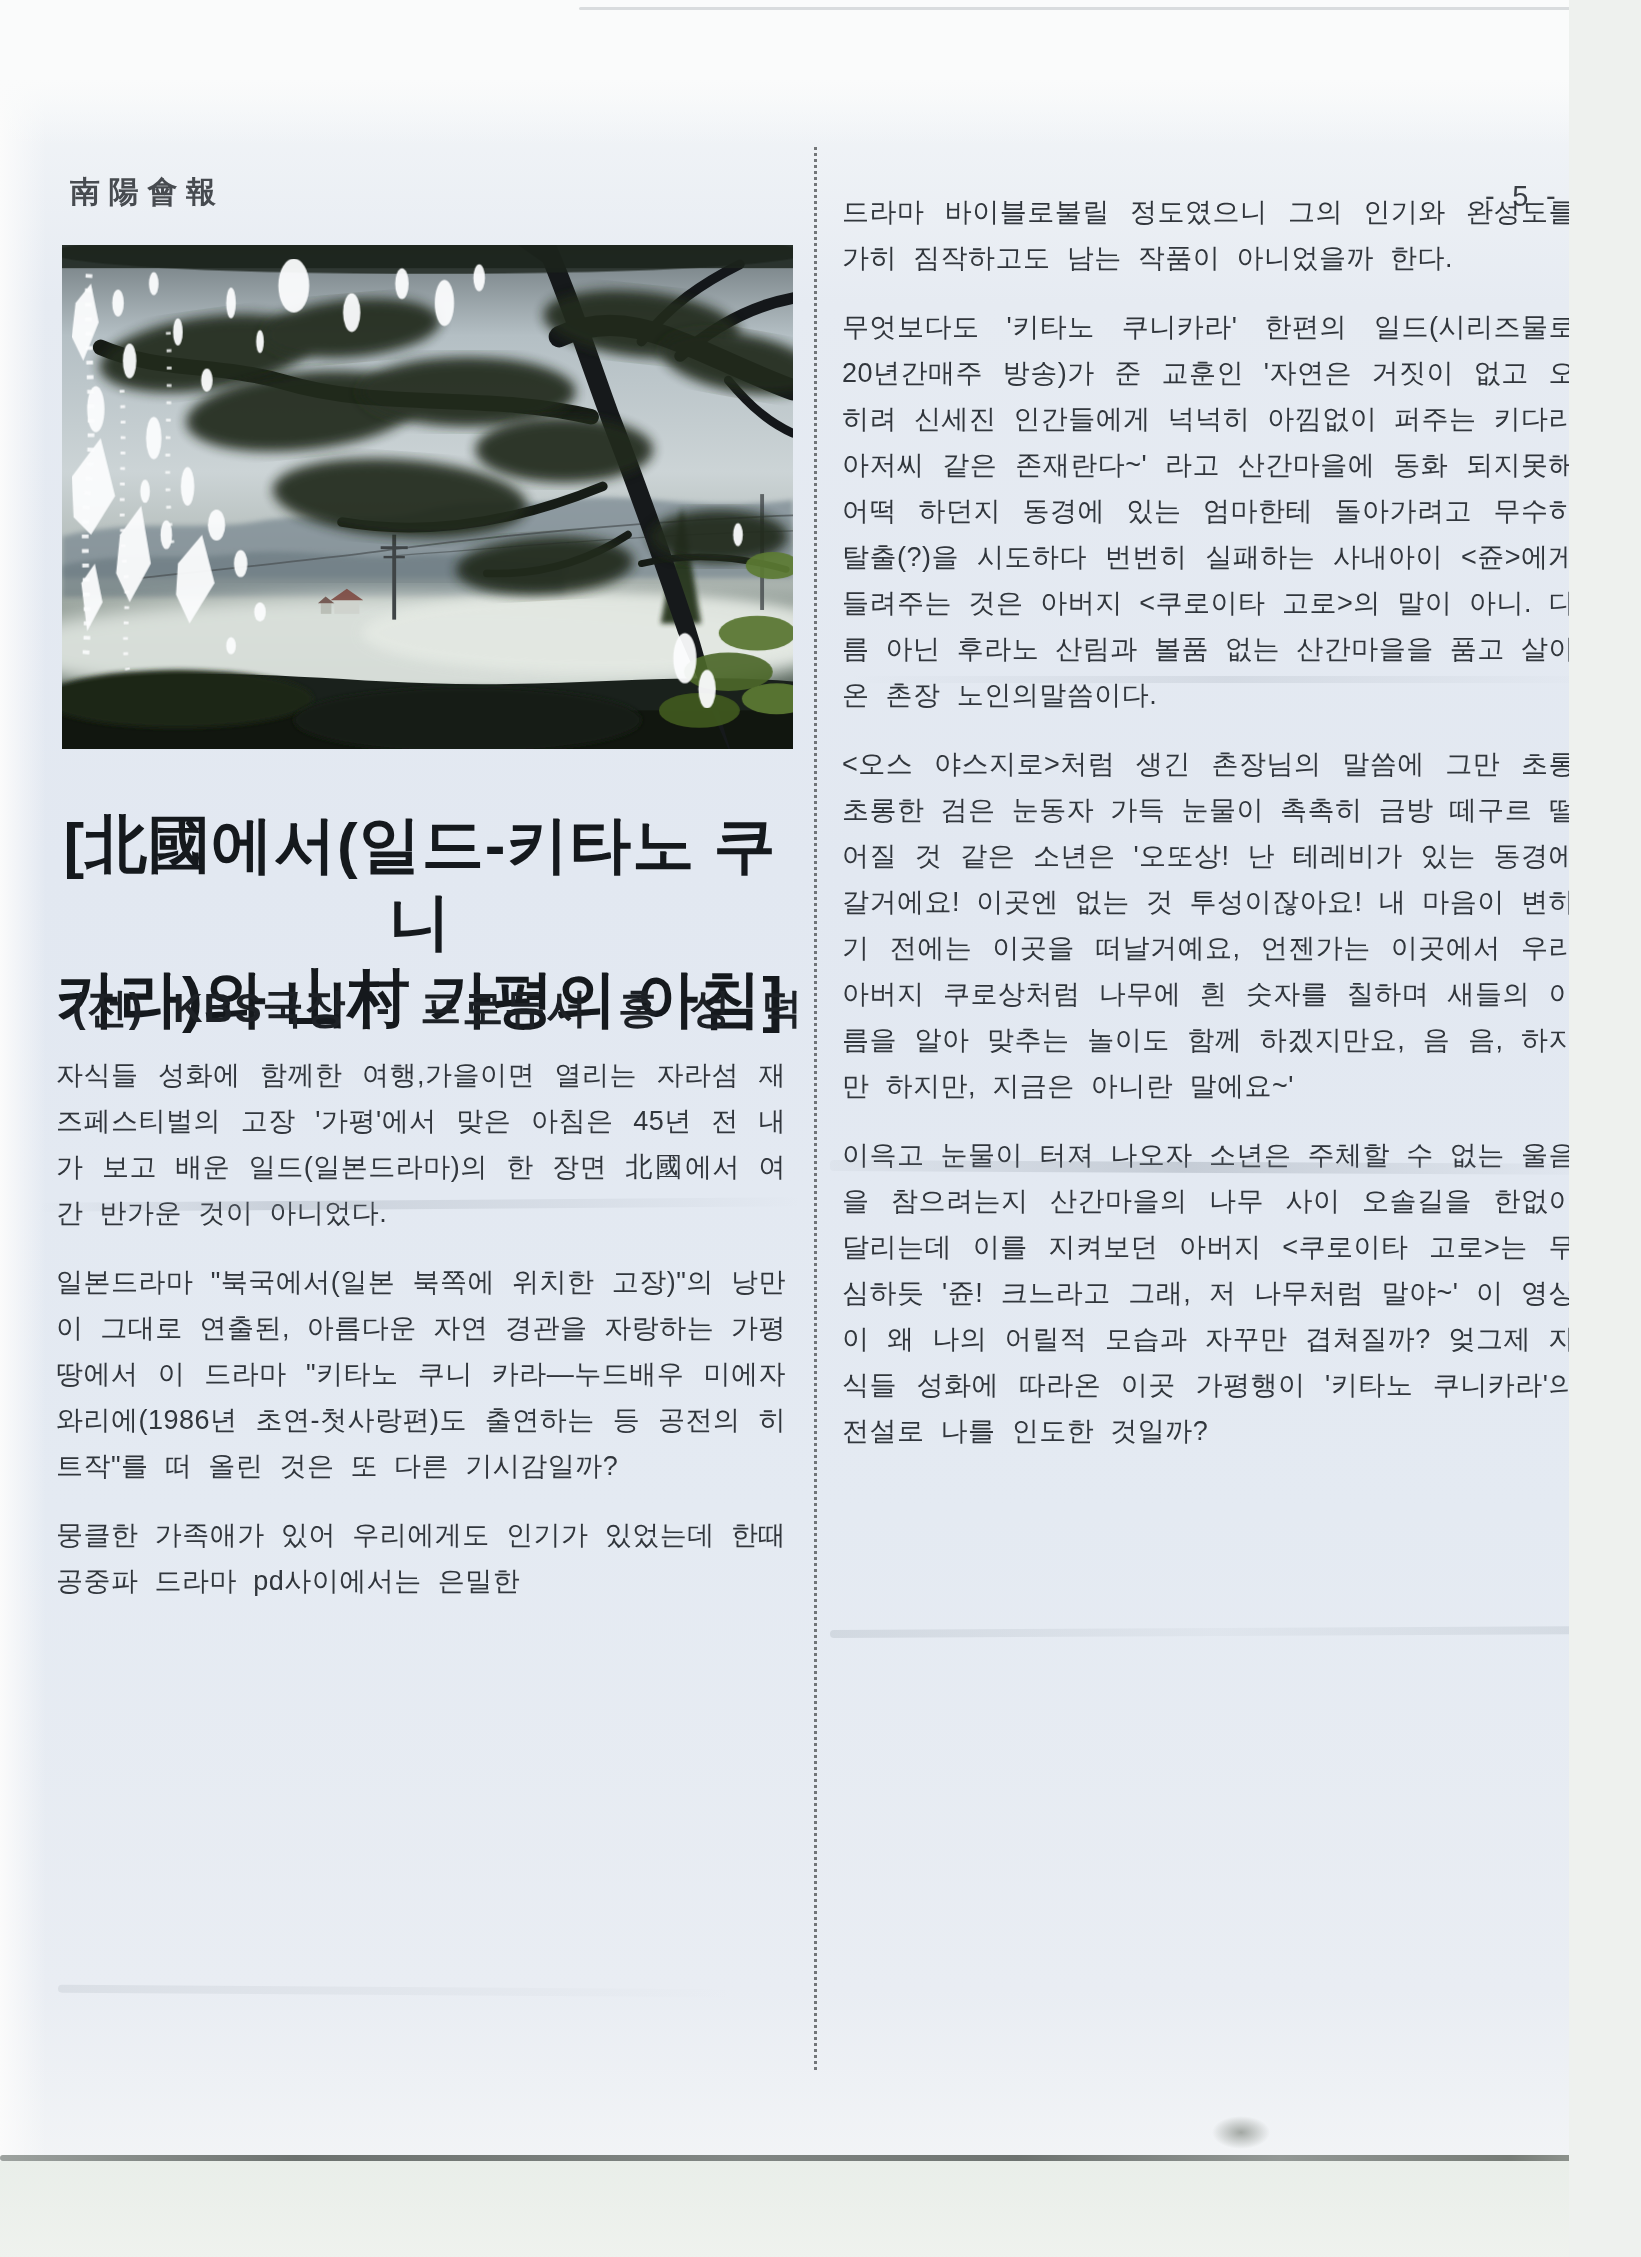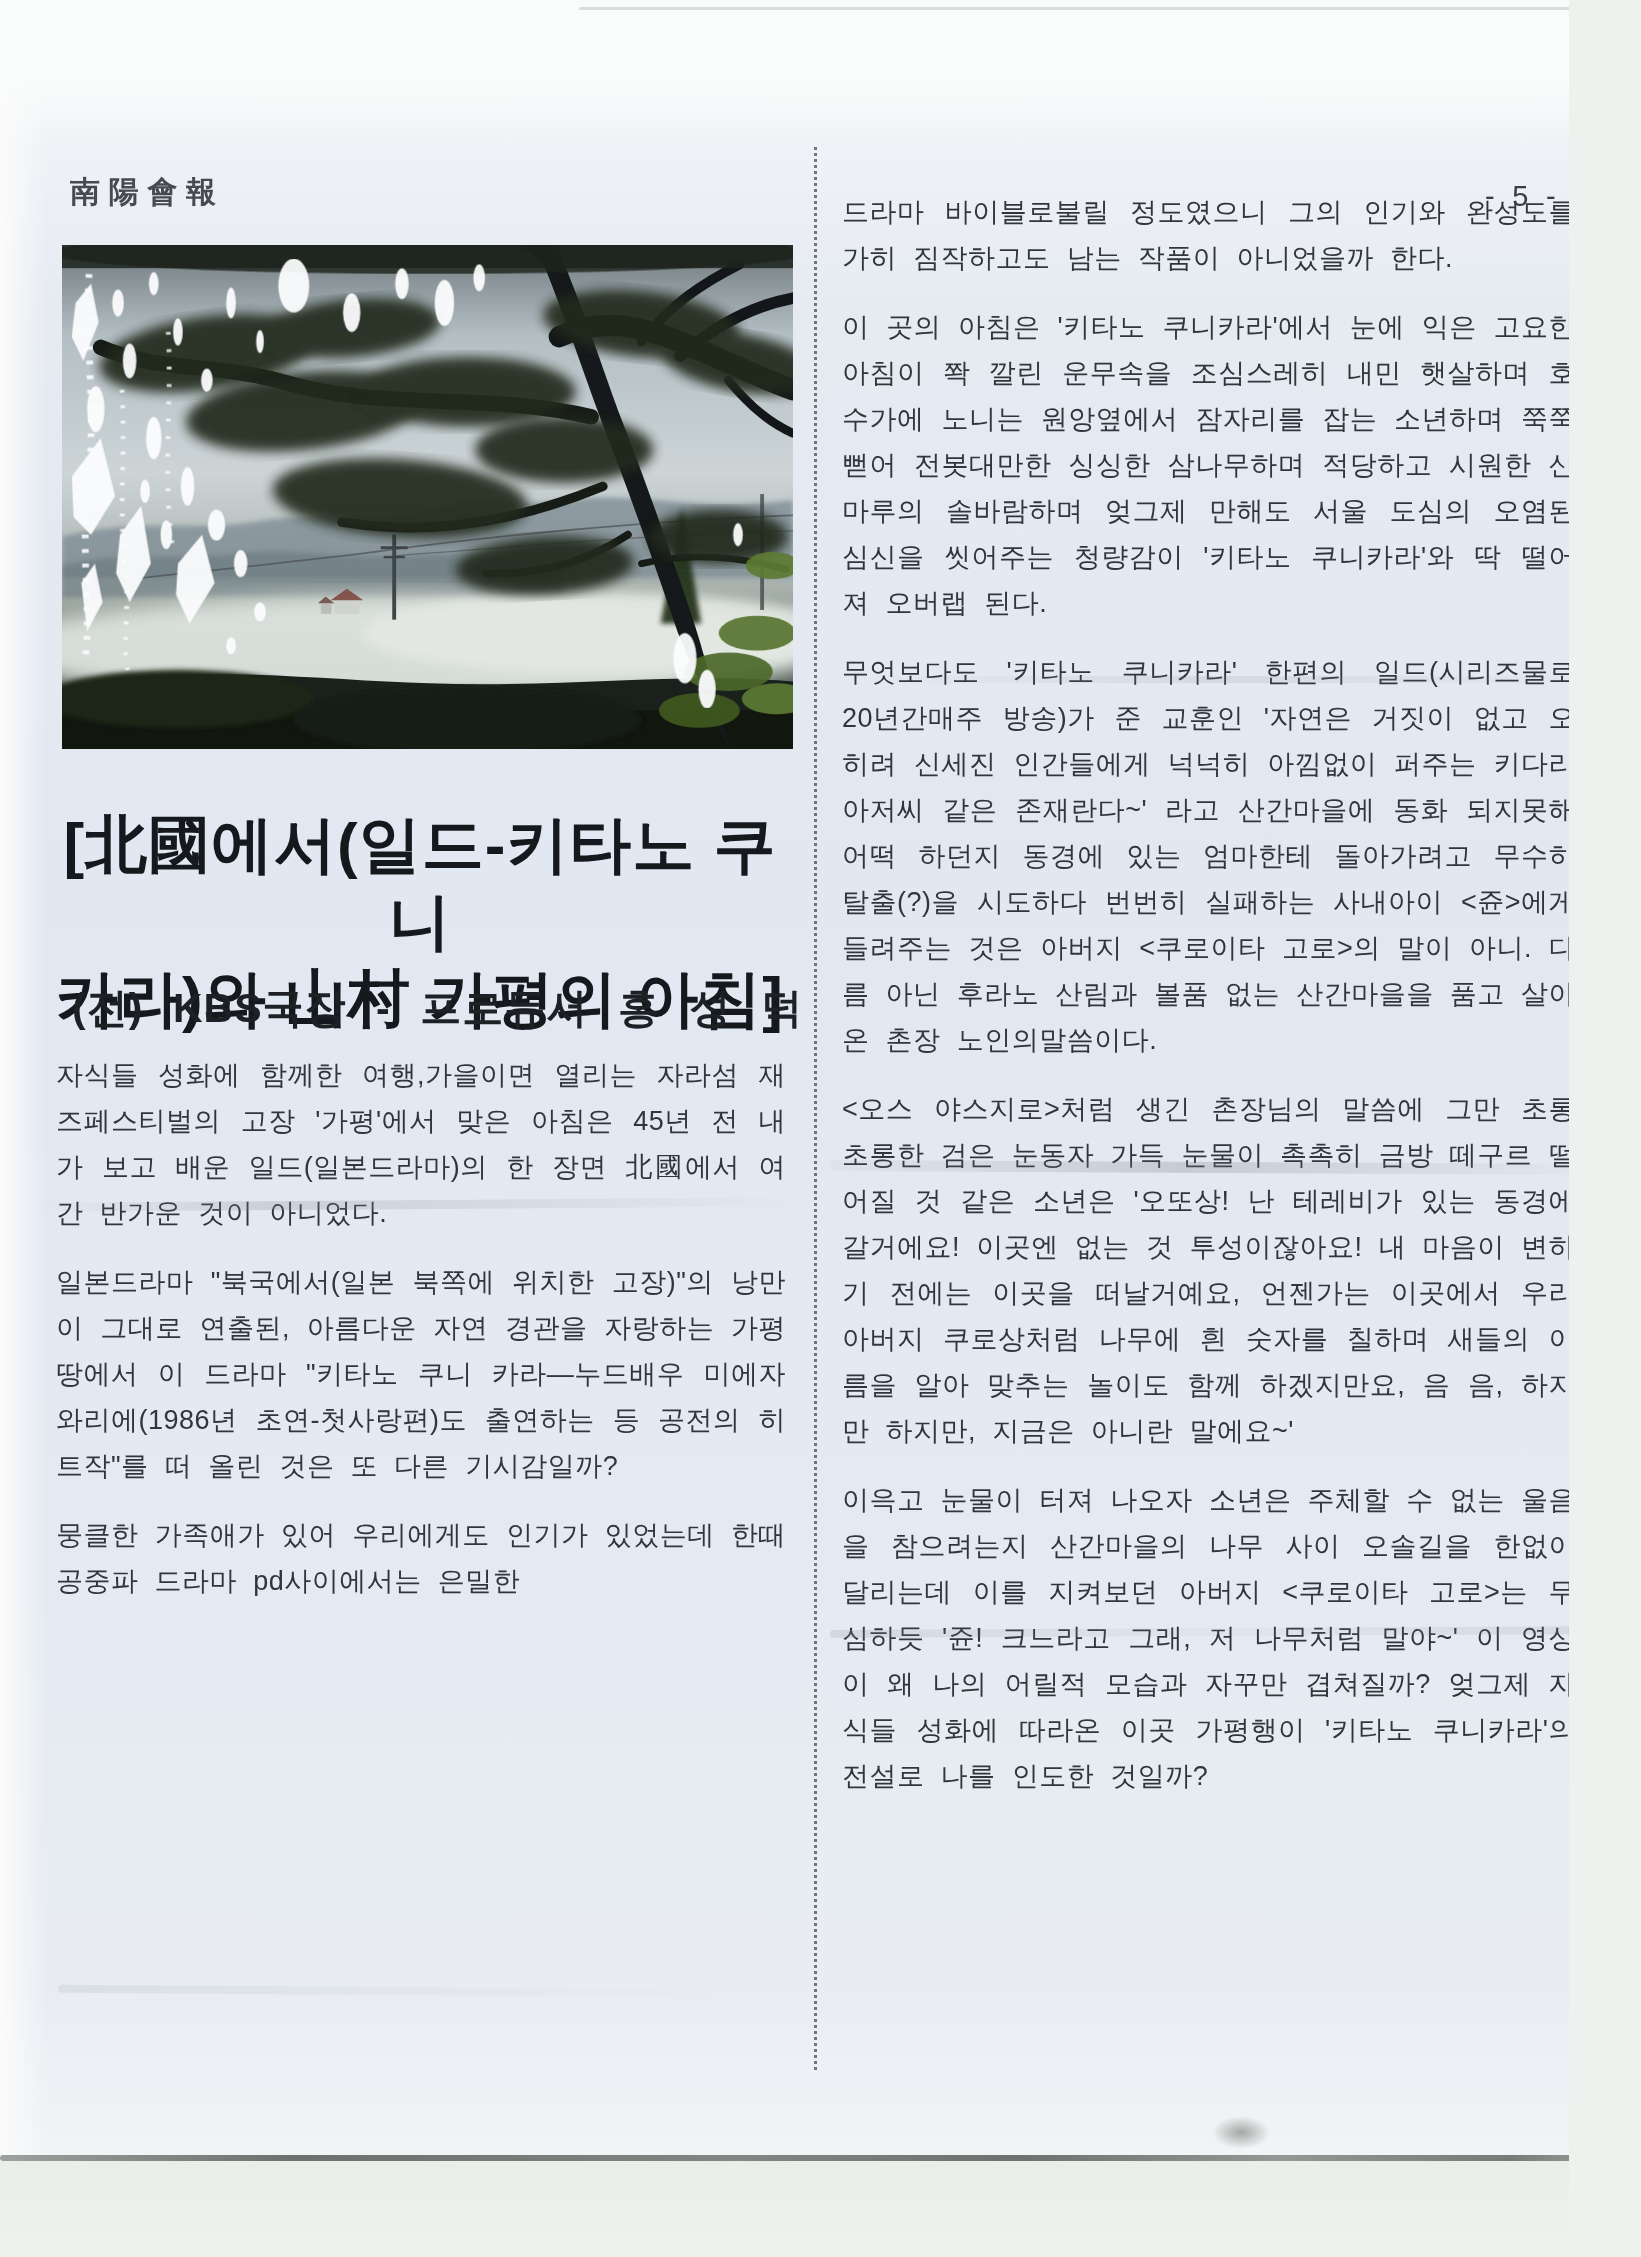--- a/index.html
+++ b/index.html
@@ -202,21 +202,20 @@
   <div class="byline">(전) KBS국장 - 프로듀서 홍 성 덕</div>
 
   <div class="col left-col">
     <p>자식들 성화에 함께한 여행,가을이면 열리는 자라섬 재즈페스티벌의 고장 '가평'에서 맞은 아침은 45년 전 내가 보고 배운 일드(일본드라마)의 한 장면 北國에서 여간 반가운 것이 아니었다.</p>
     <p>일본드라마 "북국에서(일본 북쪽에 위치한 고장)"의 낭만이 그대로 연출된, 아름다운 자연 경관을 자랑하는 가평땅에서 이 드라마 "키타노 쿠니 카라—누드배우 미에자와리에(1986년 초연-첫사랑편)도 출연하는 등 공전의 히트작"를 떠 올린 것은 또 다른 기시감일까?</p>
     <p>뭉클한 가족애가 있어 우리에게도 인기가 있었는데 한때공중파 드라마 pd사이에서는 은밀한</p>
   </div>
 
   <div class="col right-col">
     <p>드라마 바이블로불릴 정도였으니 그의 인기와 완성도를 가히 짐작하고도 남는 작품이 아니었을까 한다.</p>
-    <p>이 곳의 아침은 '키타노 쿠니카라'에서 눈에 익은 고요한 아침이 쫙 깔린 운무속을 조심스레히 내민 햇살하며 호수가에 노니는 원앙옆에서 잠자리를 잡는 소년하며 쭉쭉 뻗어 전봇대만한 싱싱한 삼나무하며 적당하고 시원한 산마루의 솔바람하며 엊그제 만해도 서울 도심의 오염된 심신을 씻어주는 청량감이 '키타노 쿠니카라'와 딱 떨어져 오버랩 된다.</p>
     <p>무엇보다도 '키타노 쿠니카라' 한편의 일드(시리즈물로 20년간매주 방송)가 준 교훈인 '자연은 거짓이 없고 오히려 신세진 인간들에게 넉넉히 아낌없이 퍼주는 키다리아저씨 같은 존재란다~' 라고 산간마을에 동화 되지못해 어떡 하던지 동경에 있는 엄마한테 돌아가려고 무수히 탈출(?)을 시도하다 번번히 실패하는 사내아이 &lt;쥰&gt;에게 들려주는 것은 아버지 &lt;쿠로이타 고로&gt;의 말이 아니. 다름 아닌 후라노 산림과 볼품 없는 산간마을을 품고 살아온 촌장 노인의말씀이다.</p>
     <p>&lt;오스 야스지로&gt;처럼 생긴 촌장님의 말씀에 그만 초롱초롱한 검은 눈동자 가득 눈물이 촉촉히 금방 떼구르 떨어질 것 같은 소년은 '오또상! 난 테레비가 있는 동경에 갈거에요! 이곳엔 없는 것 투성이잖아요! 내 마음이 변하기 전에는 이곳을 떠날거예요, 언젠가는 이곳에서 우리 아버지 쿠로상처럼 나무에 흰 숫자를 칠하며 새들의 이름을 알아 맞추는 놀이도 함께 하겠지만요, 음 음, 하지만 하지만, 지금은 아니란 말에요~'</p>
     <p>이윽고 눈물이 터져 나오자 소년은 주체할 수 없는 울음을 참으려는지 산간마을의 나무 사이 오솔길을 한없이 달리는데 이를 지켜보던 아버지 &lt;쿠로이타 고로&gt;는 무심하듯 '쥰! 크느라고 그래, 저 나무처럼 말야~' 이 영상이 왜 나의 어릴적 모습과 자꾸만 겹쳐질까? 엊그제 자식들 성화에 따라온 이곳 가평행이 '키타노 쿠니카라'의 전설로 나를 인도한 것일까?</p>
   </div>
 
   <div class="crease c1"></div>
   <div class="crease c2"></div>
   <div class="crease c3"></div>
   <div class="crease c4"></div>
   <div class="crease c5"></div>

